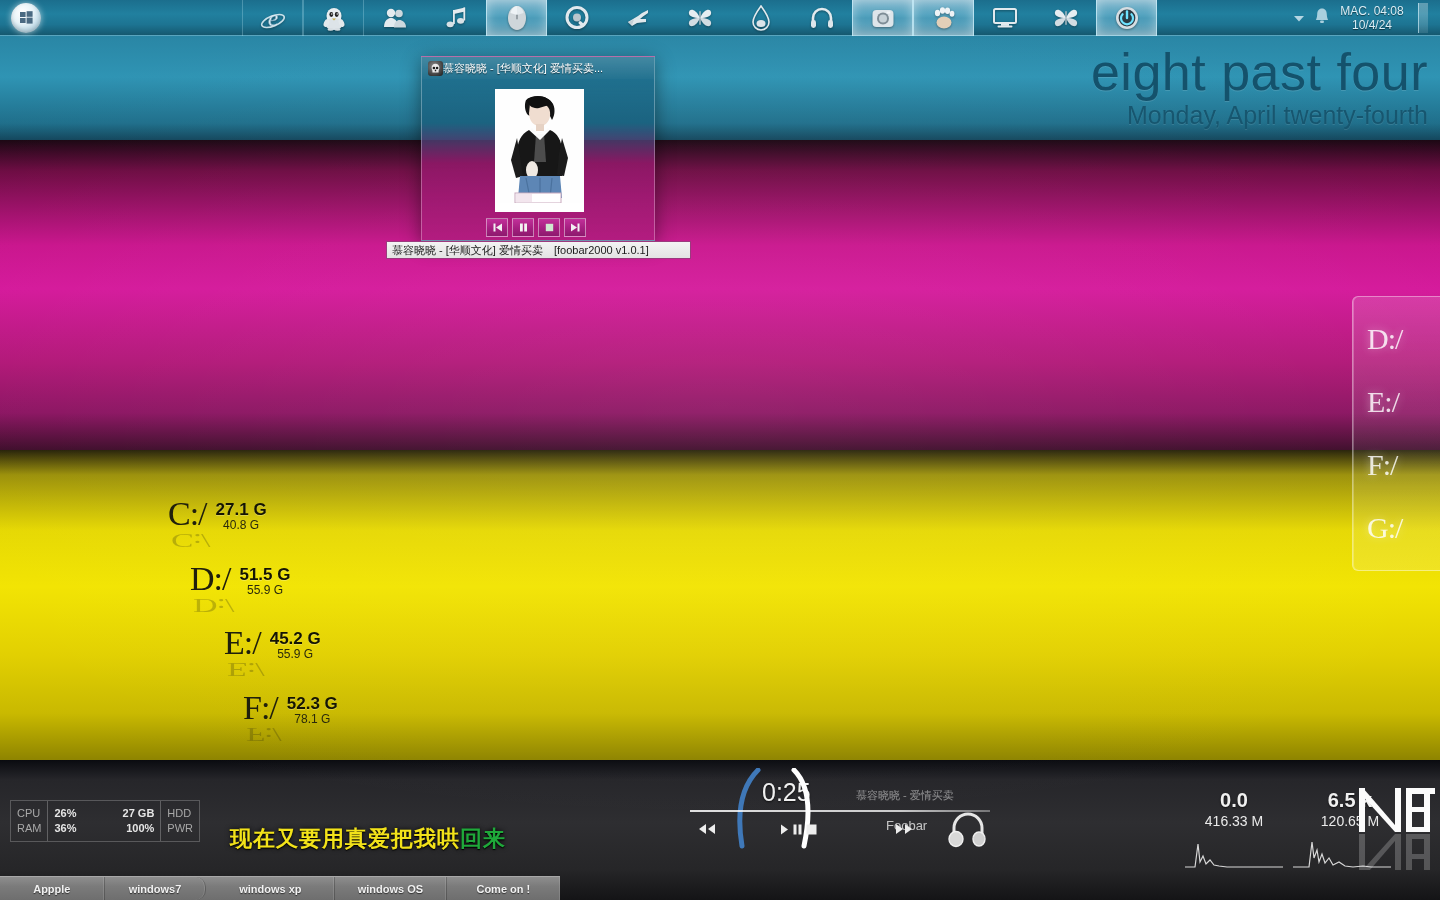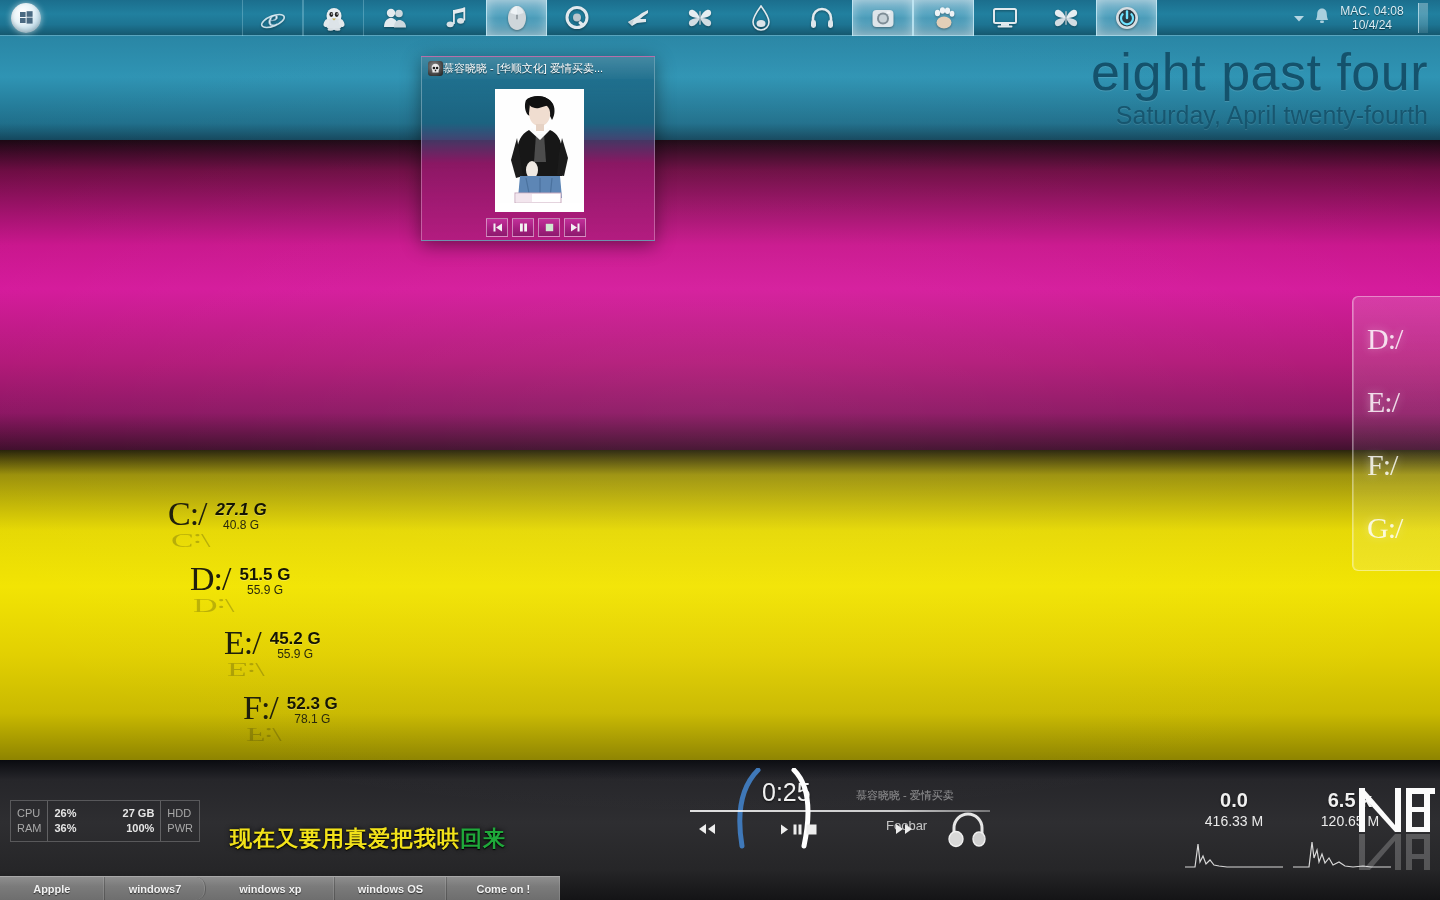--- a/index.html
+++ b/index.html
@@ -286,21 +286,21 @@
 <div id="screen">
 
   <div class="band" id="band-teal"></div>
   <div class="band" id="band-pink"></div>
   <div class="band" id="band-yellow"></div>
   <div class="band" id="band-dark"></div>
   <div id="sheen"></div>
 
   <div id="wordclock">
     <div class="wc-time">eight past four</div>
-    <div class="wc-date">Saturday, April twenty-fourth</div>
+    <div class="wc-date">Monday, April twenty-fourth</div>
   </div>
 
   <div id="dock">
     <div id="start-orb">
       <svg width="15" height="15" viewBox="0 0 15 15">
         <rect x="1" y="2" width="5.6" height="5" fill="#4a6a82"></rect>
         <rect x="7.6" y="1.2" width="6" height="5.6" fill="#4a6a82"></rect>
         <rect x="1" y="8" width="5.6" height="5" fill="#4a6a82"></rect>
         <rect x="7.6" y="7.6" width="6" height="6" fill="#4a6a82"></rect>
       </svg>
@@ -531,26 +531,30 @@
       </div>
       <div class="fb-btn">
         <svg width="11" height="11" viewBox="0 0 11 11">
             <path d="M1 1.5 L1 9.5 L7 5.5 Z" fill="#f2f2f2"></path>
             <rect x="7.5" y="1.5" width="2" height="8" fill="#f2f2f2"></rect>
           </svg>
       </div>
     </div>
   </div>
 
+  <div id="foobar-statusbar">
+    <span>慕容晓晓 - [华顺文化] 爱情买卖</span>
+    <span>[foobar2000 v1.0.1]</span>
+  </div>
 
   <div id="drive-gauges">
     <div class="gauge" style="left:168px; top:42px;">
       <span class="g-letter" data-echo="C:/">C:/</span>
       <span class="g-nums">
-        <span class="g-free" style="display:block;font-style:italic;">27.1 G</span>
+        <span class="g-free" style="display:block;">27.1 G</span>
         <span class="g-total" style="display:block;">40.8 G</span>
       </span>
     </div>
     <div class="gauge" style="left:190px; top:107px;">
       <span class="g-letter" data-echo="D:/">D:/</span>
       <span class="g-nums">
         <span class="g-free" style="display:block;">51.5 G</span>
         <span class="g-total" style="display:block;">55.9 G</span>
       </span>
     </div>

